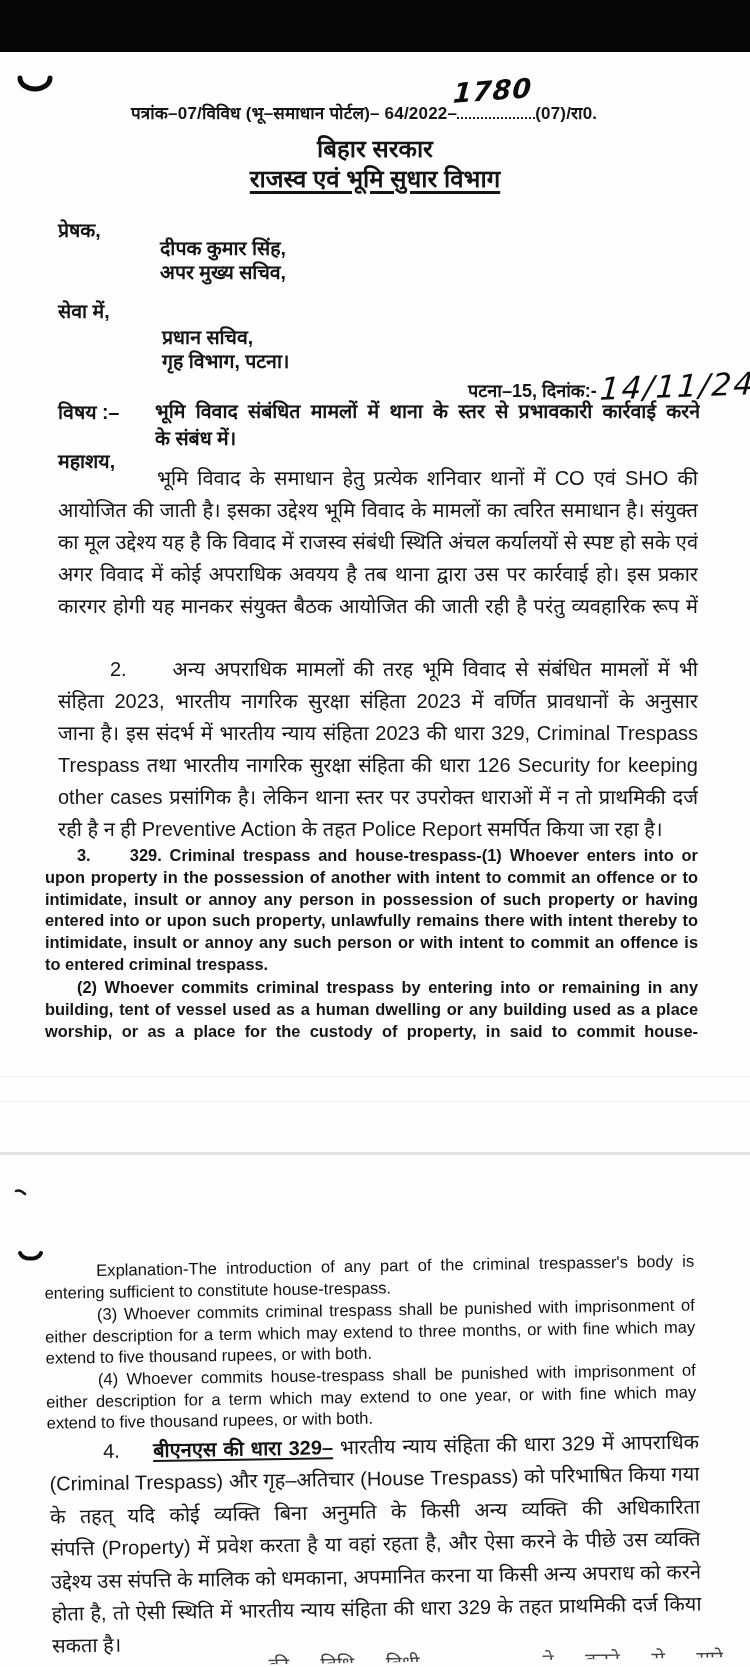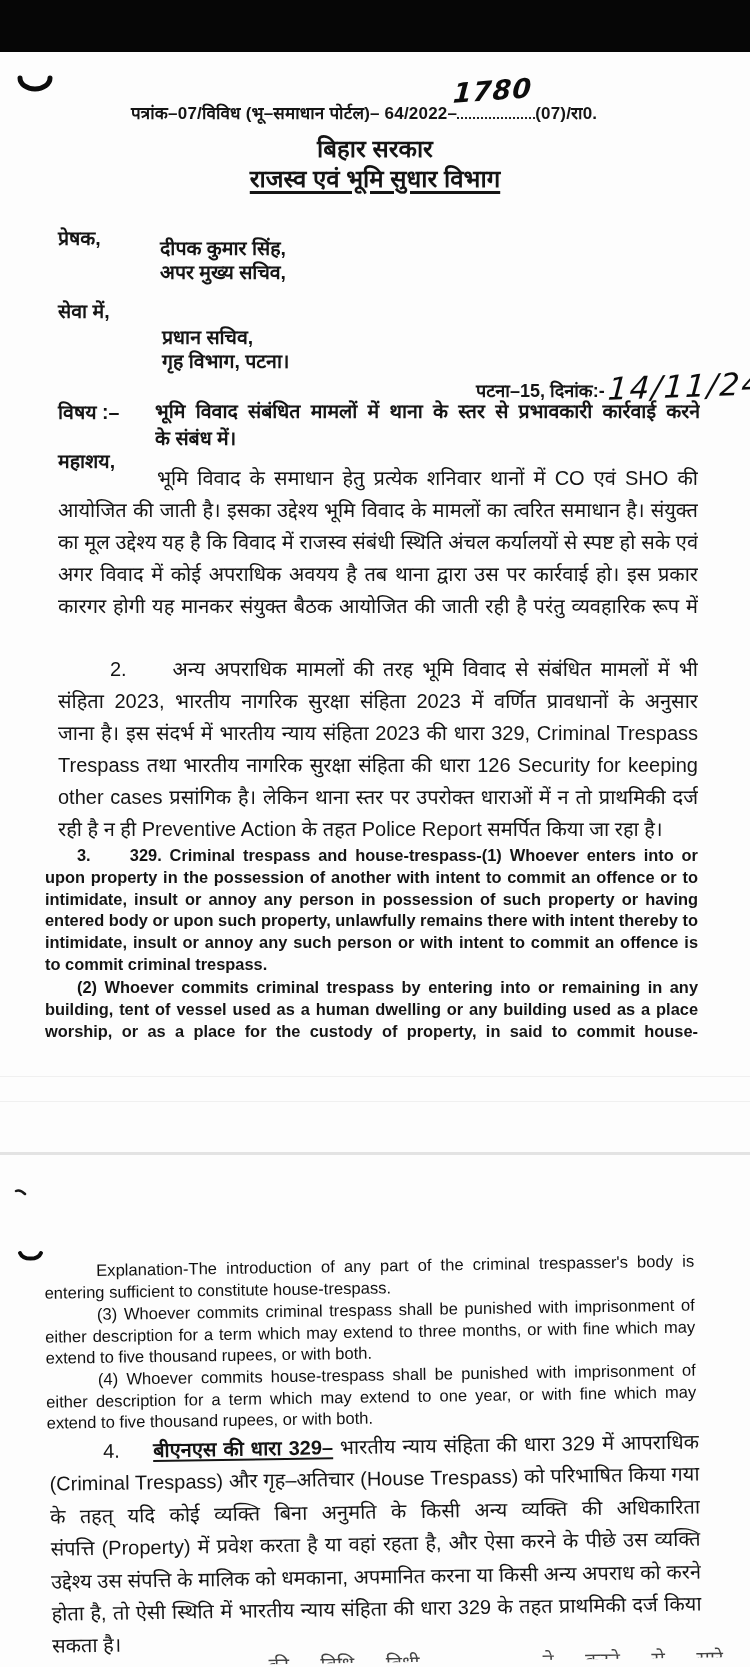--- a/index.html
+++ b/index.html
@@ -12,21 +12,21 @@
   .dots{display:inline-block;width:78px;height:15px;border-bottom:2.5px dotted #222;position:relative;vertical-align:baseline;}
   .hw{font-family:"DejaVu Sans",sans-serif;font-style:italic;color:#0d0d0d;}
   .hw1780{position:absolute;left:-4px;top:-27px;font-size:27px;font-weight:bold;letter-spacing:1px;
           transform:rotate(-4deg) skewX(-8deg);white-space:nowrap;}
   .t1{left:0;top:131px;width:750px;text-align:center;font-size:24px;font-weight:bold;}
   .t2{left:0;top:161px;width:750px;text-align:center;font-size:24px;font-weight:bold;}
   .t2 span{text-decoration:underline;text-decoration-thickness:2.5px;text-underline-offset:4px;}
   .lab{font-size:19.5px;font-weight:bold;}
   .blk{font-size:19.5px;font-weight:bold;line-height:24px;}
   .datewrap{left:468px;top:368px;display:flex;align-items:flex-start;}
-  .dateprint{font-size:18px;font-weight:bold;padding-top:10px;white-space:nowrap;margin-left:8px;}
+  .dateprint{font-size:18px;font-weight:bold;padding-top:10px;white-space:nowrap;}
   .hwdate{font-size:31px;letter-spacing:2px;font-weight:normal;transform:rotate(-2deg) skewX(-6deg);
           margin-left:3px;white-space:nowrap;}
   .subjlabel{left:58px;top:398px;font-size:19.5px;font-weight:bold;}
   .subj{left:155px;top:398px;width:545px;font-size:19.5px;font-weight:bold;}
   .subj .jl{height:27px;line-height:27px;}
   .salut{left:58px;top:447px;font-size:19.5px;font-weight:bold;}
   .jl{text-align:justify;text-align-last:justify;overflow:hidden;}
   .jl.last{text-align-last:left;}
   .hp{font-size:20px;font-weight:500;}
   .hp .jl{height:32px;line-height:32px;}
@@ -73,21 +73,21 @@
       </svg>
   </span>
 
   <div class="abs refline">
     <span>पत्रांक–07/विविध (भू–समाधान पोर्टल)– 64/2022–</span><span class="dots"><span class="hw hw1780">1780</span></span><span>(07)/रा0.</span>
   </div>
 
   <div class="abs t2"><span>राजस्व एवं भूमि सुधार विभाग</span></div>
   <div class="abs t1">बिहार सरकार</div>
 
-  <div class="abs lab" style="left:58px;top:224px;text-align:right;">प्रेषक,</div>
+  <div class="abs lab" style="left:58px;top:216px;text-align:right;">प्रेषक,</div>
   <div class="abs blk" style="left:160px;top:236px;">
     <div>दीपक कुमार सिंह,</div>
     <div>अपर मुख्य सचिव,</div>
   </div>
 
   <div class="abs lab" style="left:58px;top:297px;">सेवा में,</div>
   <div class="abs blk" style="left:162px;top:325px;">
     <div>प्रधान सचिव,</div>
     <div>गृह विभाग, पटना।</div>
   </div>
@@ -117,23 +117,23 @@
       <div class="jl">संहिता 2023, भारतीय नागरिक सुरक्षा संहिता 2023 में वर्णित प्रावधानों के अनुसार कार्रवाई किया</div>
       <div class="jl">जाना है। इस संदर्भ में भारतीय न्याय संहिता 2023 की धारा 329, Criminal Trespass and House</div>
       <div class="jl">Trespass तथा भारतीय नागरिक सुरक्षा संहिता की धारा 126 Security for keeping Peace in</div>
       <div class="jl">other cases प्रसांगिक है। लेकिन थाना स्तर पर उपरोक्त धाराओं में न तो प्राथमिकी दर्ज की जा</div>
       <div class="jl last">रही है न ही Preventive Action के तहत Police Report समर्पित किया जा रहा है।</div>
     </div>
   <div class="abs eng e1">
       <div class="jl first">3.&nbsp;&nbsp;&nbsp;&nbsp;&nbsp;329. Criminal trespass and house-trespass-(1) Whoever enters into or</div>
       <div class="jl">upon property in the possession of another with intent to commit an offence or to</div>
       <div class="jl">intimidate, insult or annoy any person in possession of such property or having lawfully</div>
-      <div class="jl">entered body or upon such property, unlawfully remains there with intent thereby to</div>
+      <div class="jl">entered into or upon such property, unlawfully remains there with intent thereby to</div>
       <div class="jl">intimidate, insult or annoy any such person or with intent to commit an offence is said</div>
-      <div class="jl last">to commit criminal trespass.</div>
+      <div class="jl last">to entered criminal trespass.</div>
     </div>
   <div class="abs eng e2">
       <div class="jl first">(2) Whoever commits criminal trespass by entering into or remaining in any</div>
       <div class="jl">building, tent of vessel used as a human dwelling or any building used as a place for</div>
       <div class="jl last">worship, or as a place for the custody of property, in said to commit house-trespass</div>
     </div>
 
   <div class="abs faint" style="top:1076px;"></div>
   <div class="abs faint" style="top:1101px;"></div>
   <div class="abs divider"></div>

